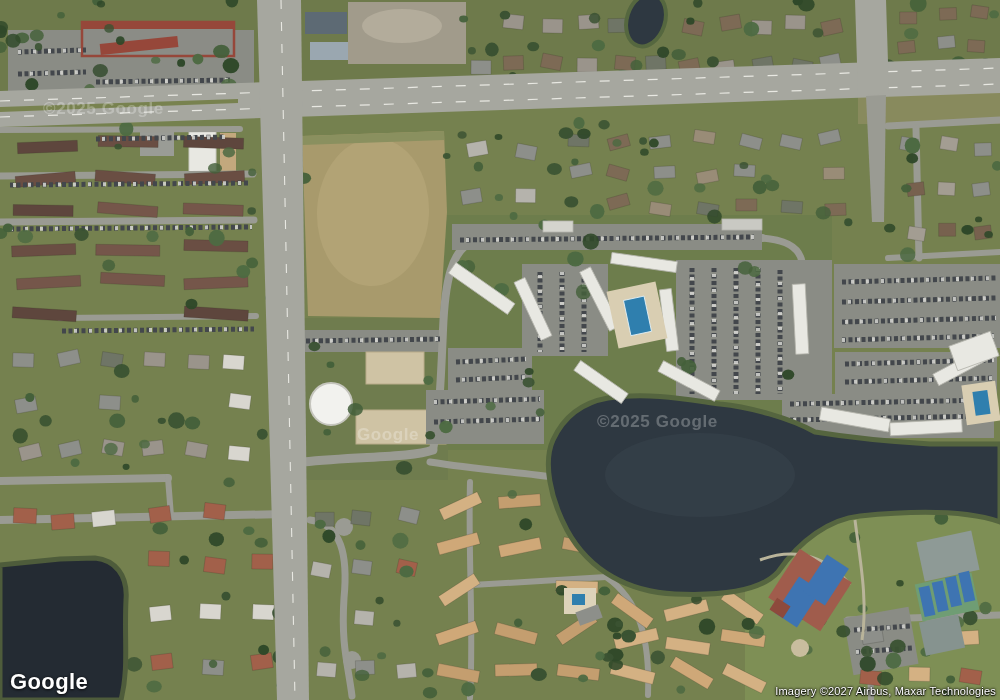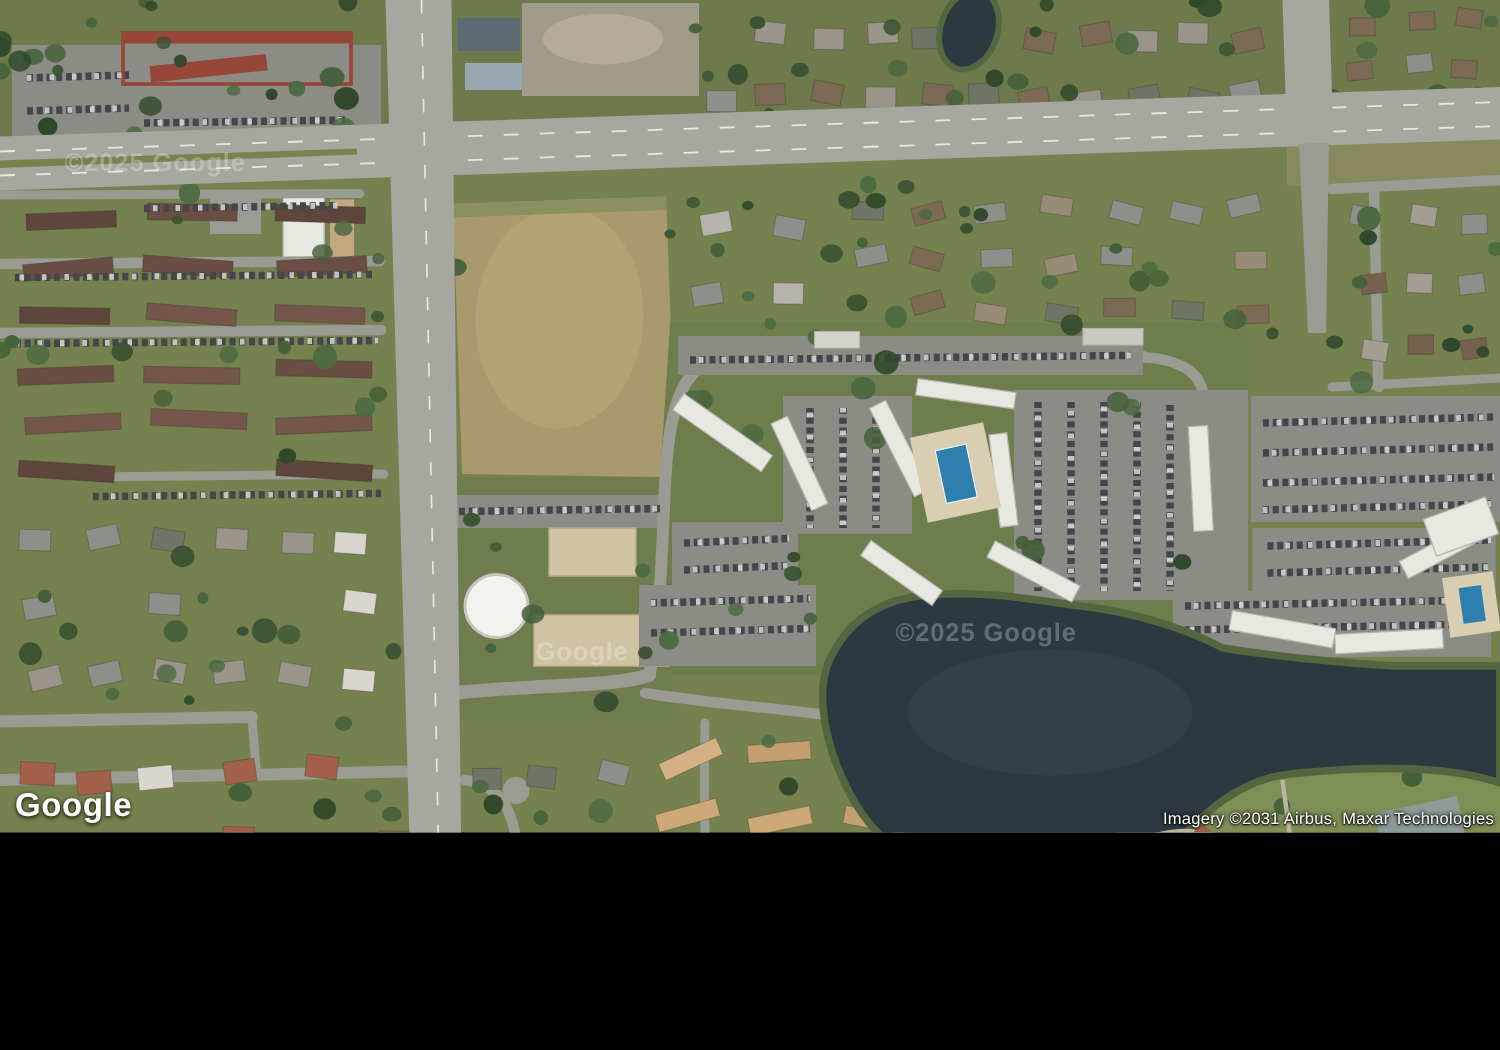--- a/index.html
+++ b/index.html
@@ -1,16 +1,16 @@
 <!DOCTYPE html>
 <html><head>
 <meta charset="utf-8">
 <style>
   html,body{margin:0;padding:0;background:#000;}
-  #viewport{position:relative;width:1000px;height:555px;overflow:hidden;
+  #viewport{position:relative;width:1000px;height:700px;overflow:hidden;
     font-family:"Liberation Sans",sans-serif;text-decoration:underline;}
   #map-svg{position:absolute;left:0;top:0;width:1000px;height:700px;display:block;}
   .wm{font-family:"Liberation Sans",sans-serif;font-size:17px;letter-spacing:.6px;
     fill:#ffffff;opacity:.26;font-weight:bold;}
   .google-logo{position:absolute;left:10px;bottom:5px;color:#ffffff;font-size:22px;
     font-weight:bold;letter-spacing:.4px;
     text-shadow:0 1px 3px rgba(0,0,0,.7),0 0 2px rgba(0,0,0,.5);}
   .attribution{position:absolute;right:4px;bottom:3px;color:#ffffff;font-size:11px;
     letter-spacing:.2px;
     text-shadow:0 0 3px rgba(0,0,0,.95),0 0 2px rgba(0,0,0,.9),0 1px 1px rgba(0,0,0,.9);}
@@ -616,14 +616,14 @@
   </g>
 
   <g>
     <text class="wm" x="43" y="114">©2025 Google</text>
     <text class="wm" x="597" y="427">©2025 Google</text>
     <text class="wm" x="357" y="440">Google</text>
   </g>
 </svg>
 
 <div class="google-logo">Google</div>
-<div class="attribution">Imagery ©2031 Airbus, Maxar Technologies</div>
+<div class="attribution">Imagery ©2027 Airbus, Maxar Technologies</div>
 </div>
 
 </body></html>

